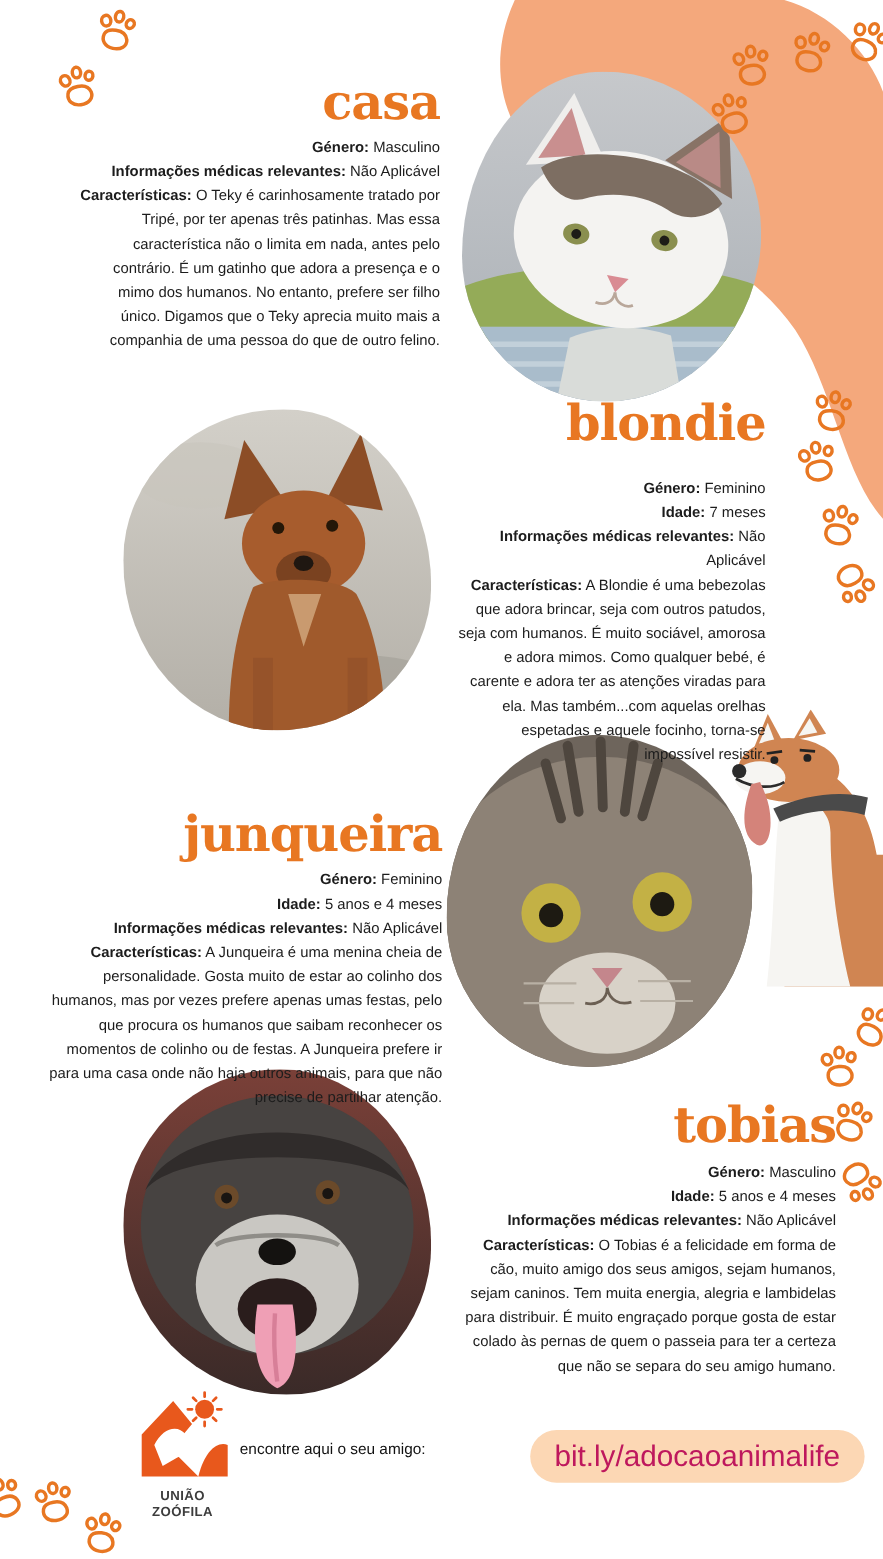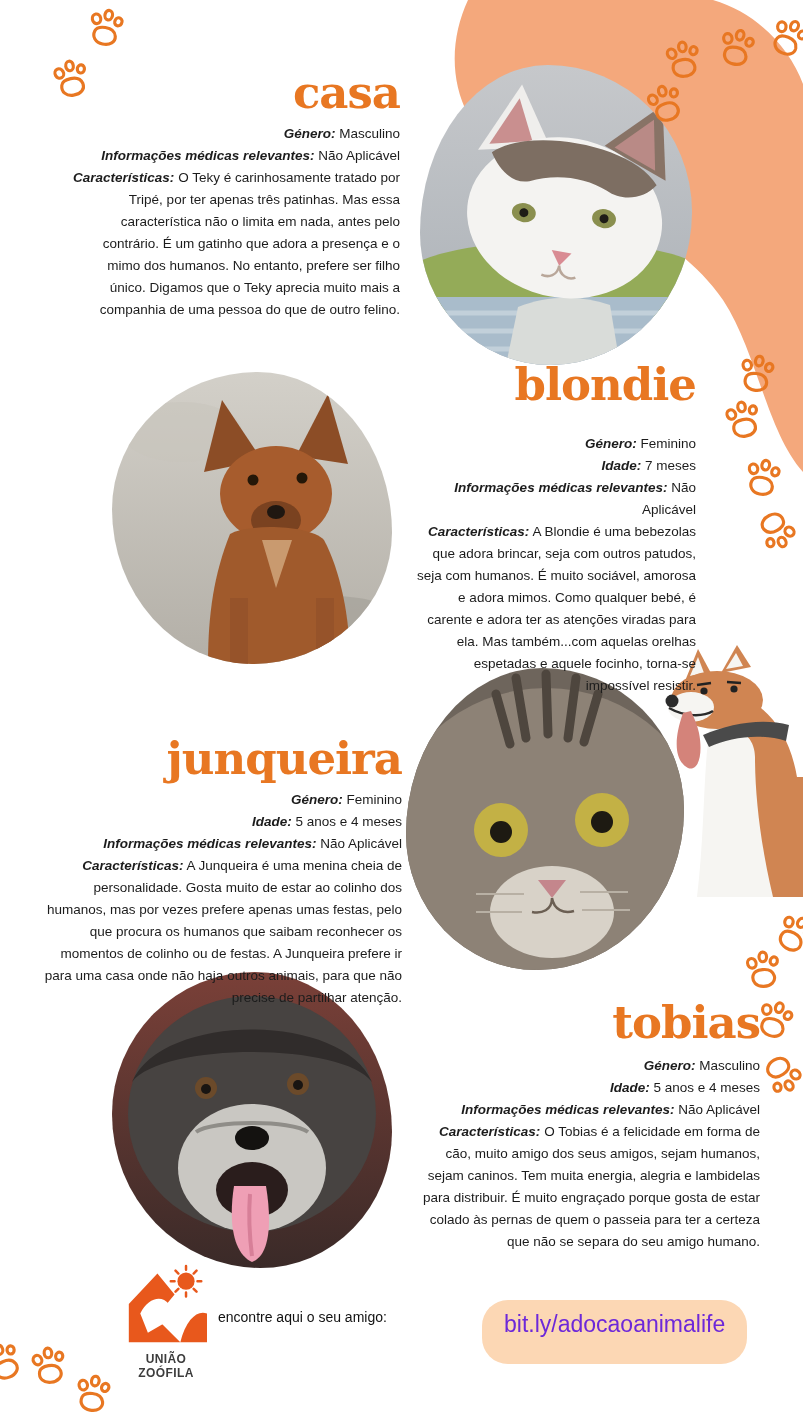--- a/index.html
+++ b/index.html
@@ -25,37 +25,37 @@
   .photo-tobias{left:112px;top:972px;width:280px;height:296px;
     border-radius:51% 49% 47% 53% / 48% 54% 46% 52%;}
   
   .pet-block{position:absolute;z-index:4;}
   .pet-title{
     font-family:"DejaVu Serif","Liberation Serif",serif;
     font-weight:bold;font-size:45px;line-height:1;color:#e87722;
     letter-spacing:-1px;margin:0 0 8px 0;
   }
   .pet-info{font-size:13.5px;line-height:22px;margin:0;}
-  .pet-info b{font-weight:bold;font-style:italic;}
+  .pet-info b{font-weight:bold;}
   .align-right{text-align:right;}
   .align-left{text-align:right;}
   .block-teky{left:68px;top:70px;width:332px;}
   .block-blondie{left:410px;top:362px;width:286px;}
   .block-blondie .pet-title{margin-bottom:26px;}
   .block-junqueira{left:40px;top:692px;width:362px;margin-top:44px;}
   .block-tobias{left:408px;top:1000px;width:340px;margin-left:12px;}
   .block-tobias .pet-title{margin-bottom:10px;}
   
   .logo-wrap{position:absolute;left:120px;top:1264px;width:92px;z-index:4;text-align:center;}
   .logo-caption{font-size:12px;font-weight:bold;color:#3d3d3d;letter-spacing:.4px;margin-top:2px;}
   .cta-text{position:absolute;left:218px;top:1309px;font-size:14px;color:#111;z-index:4;}
   .cta-pill{
     position:absolute;left:482px;top:1300px;z-index:4;
-    background:#fcd7b4;color:#6d28d9;border-radius:26px;
-    font-size:23px;line-height:48px;height:64px;padding:0 22px;
+    background:#fcd7b4;color:#be185d;border-radius:26px;
+    font-size:27px;line-height:48px;height:48px;padding:0 22px;
     text-decoration:none;display:inline-block;
   }
 </style>
 </head>
 <body>
 
 <div class="page">
 
   <svg width="0" height="0" style="position:absolute">
     <defs>

